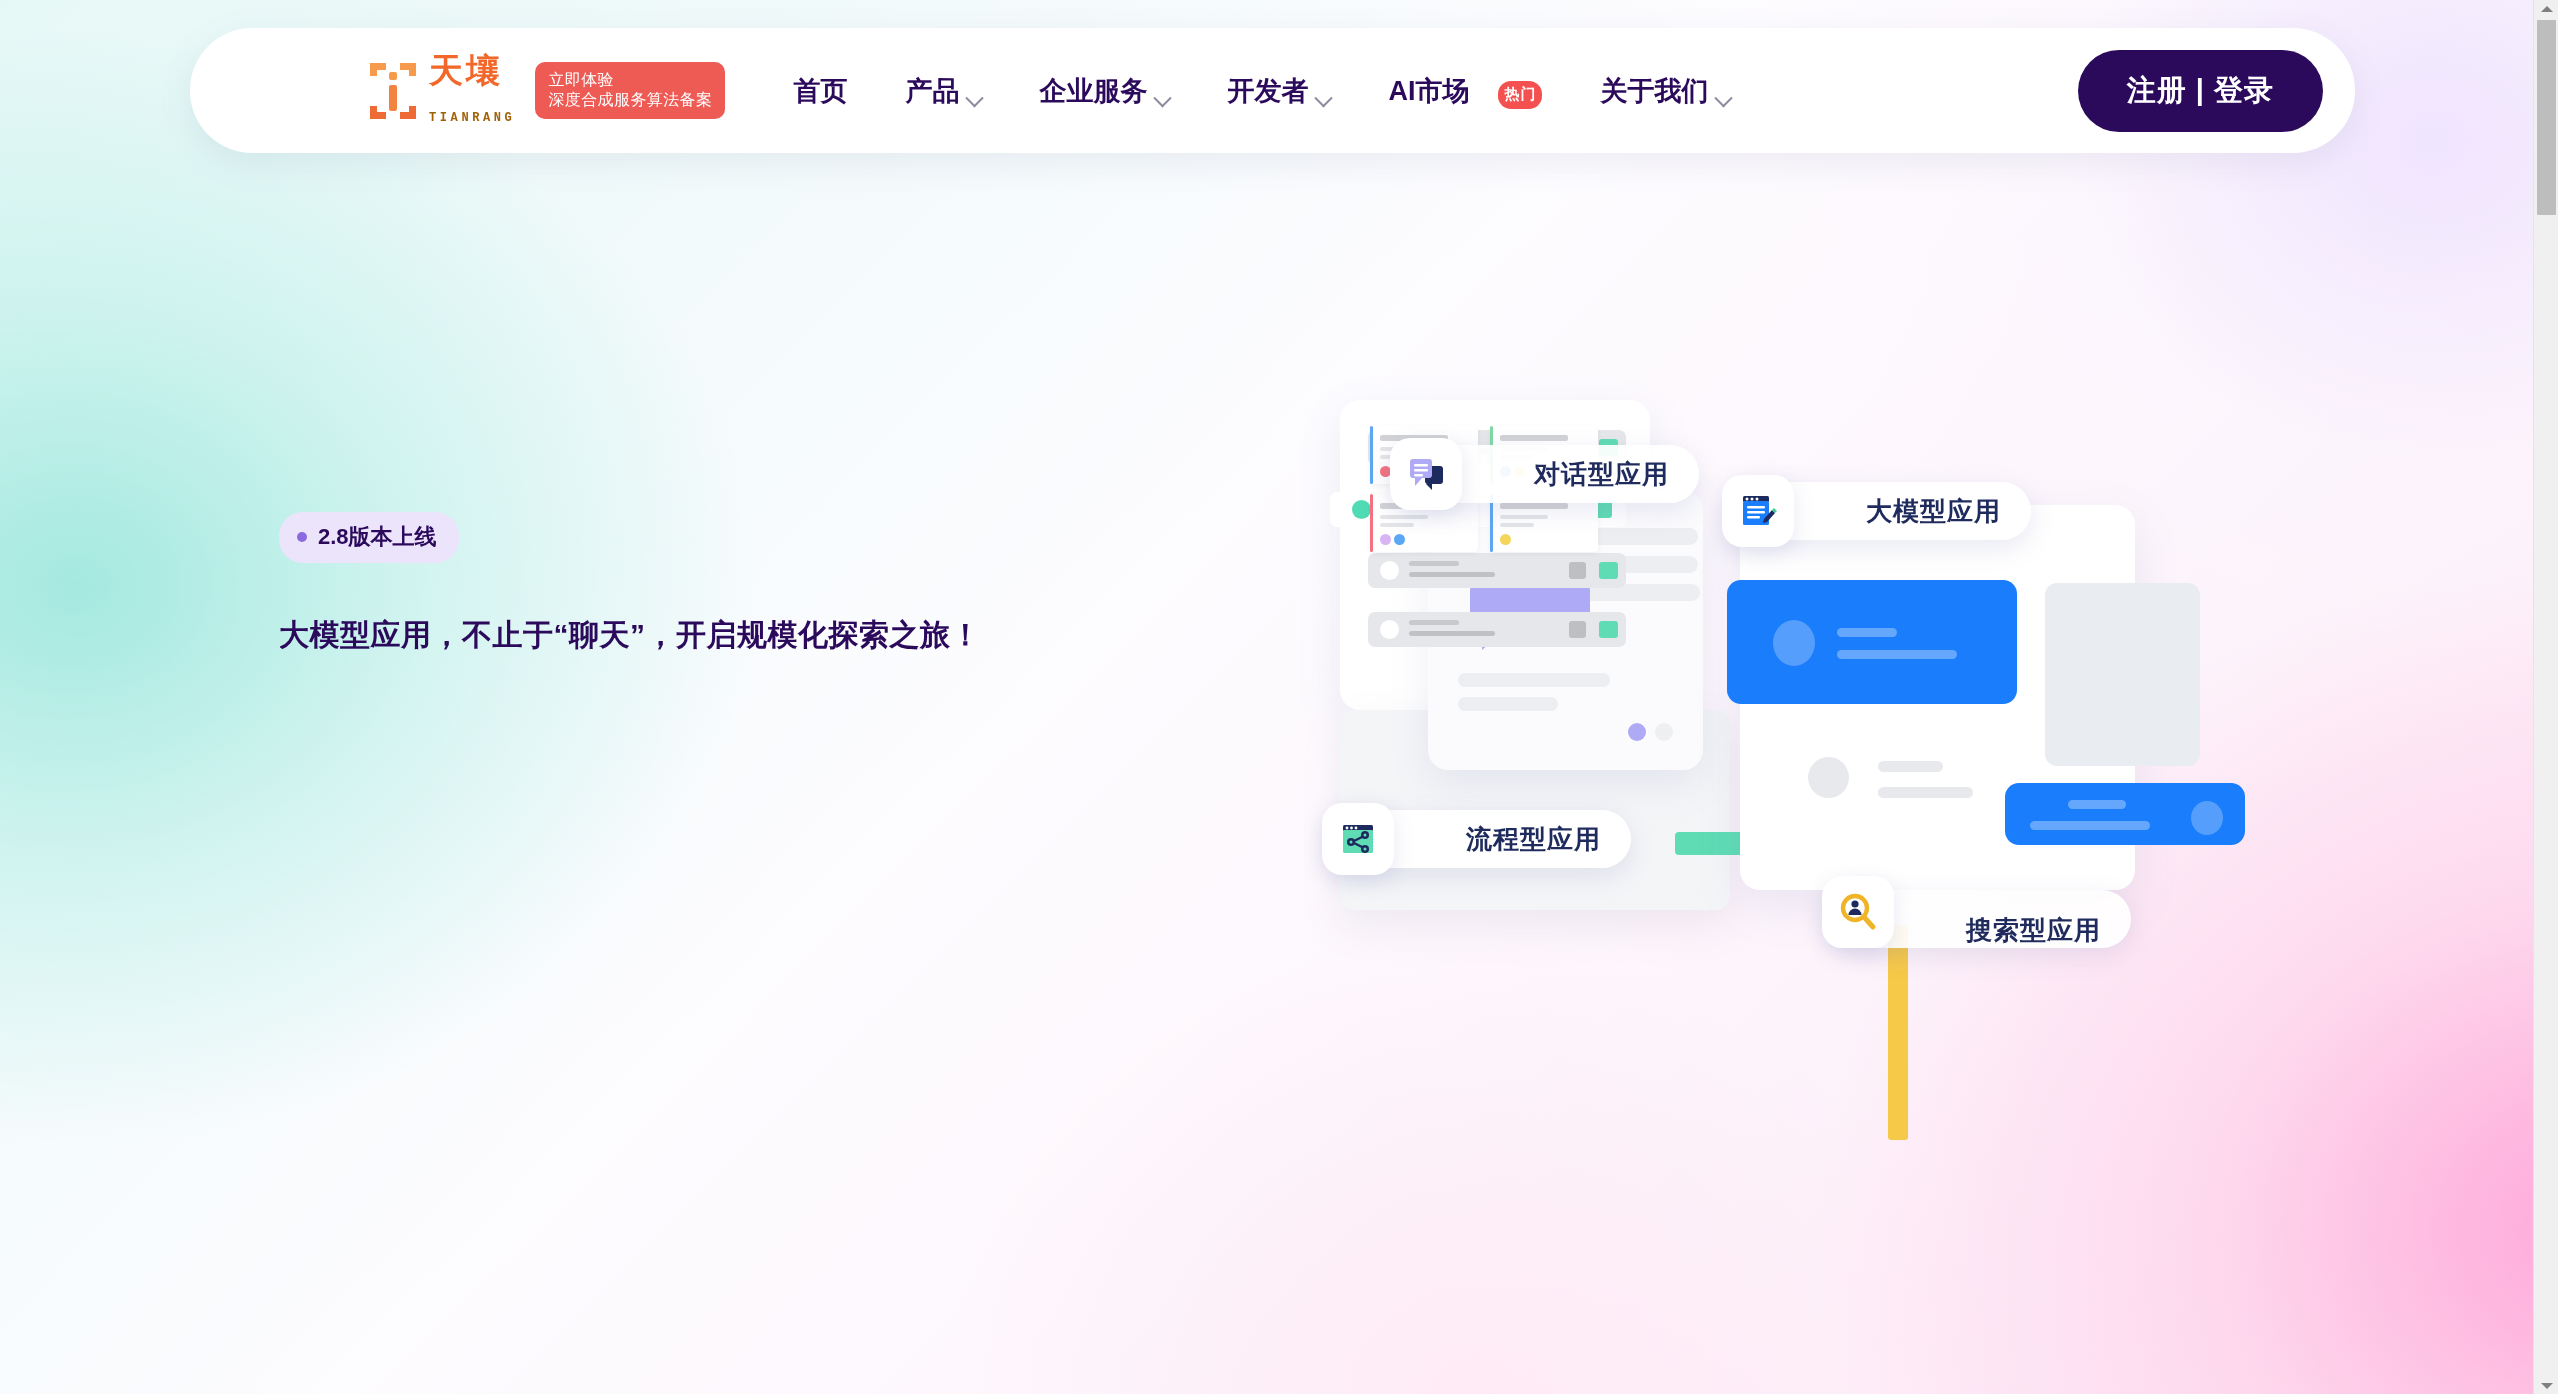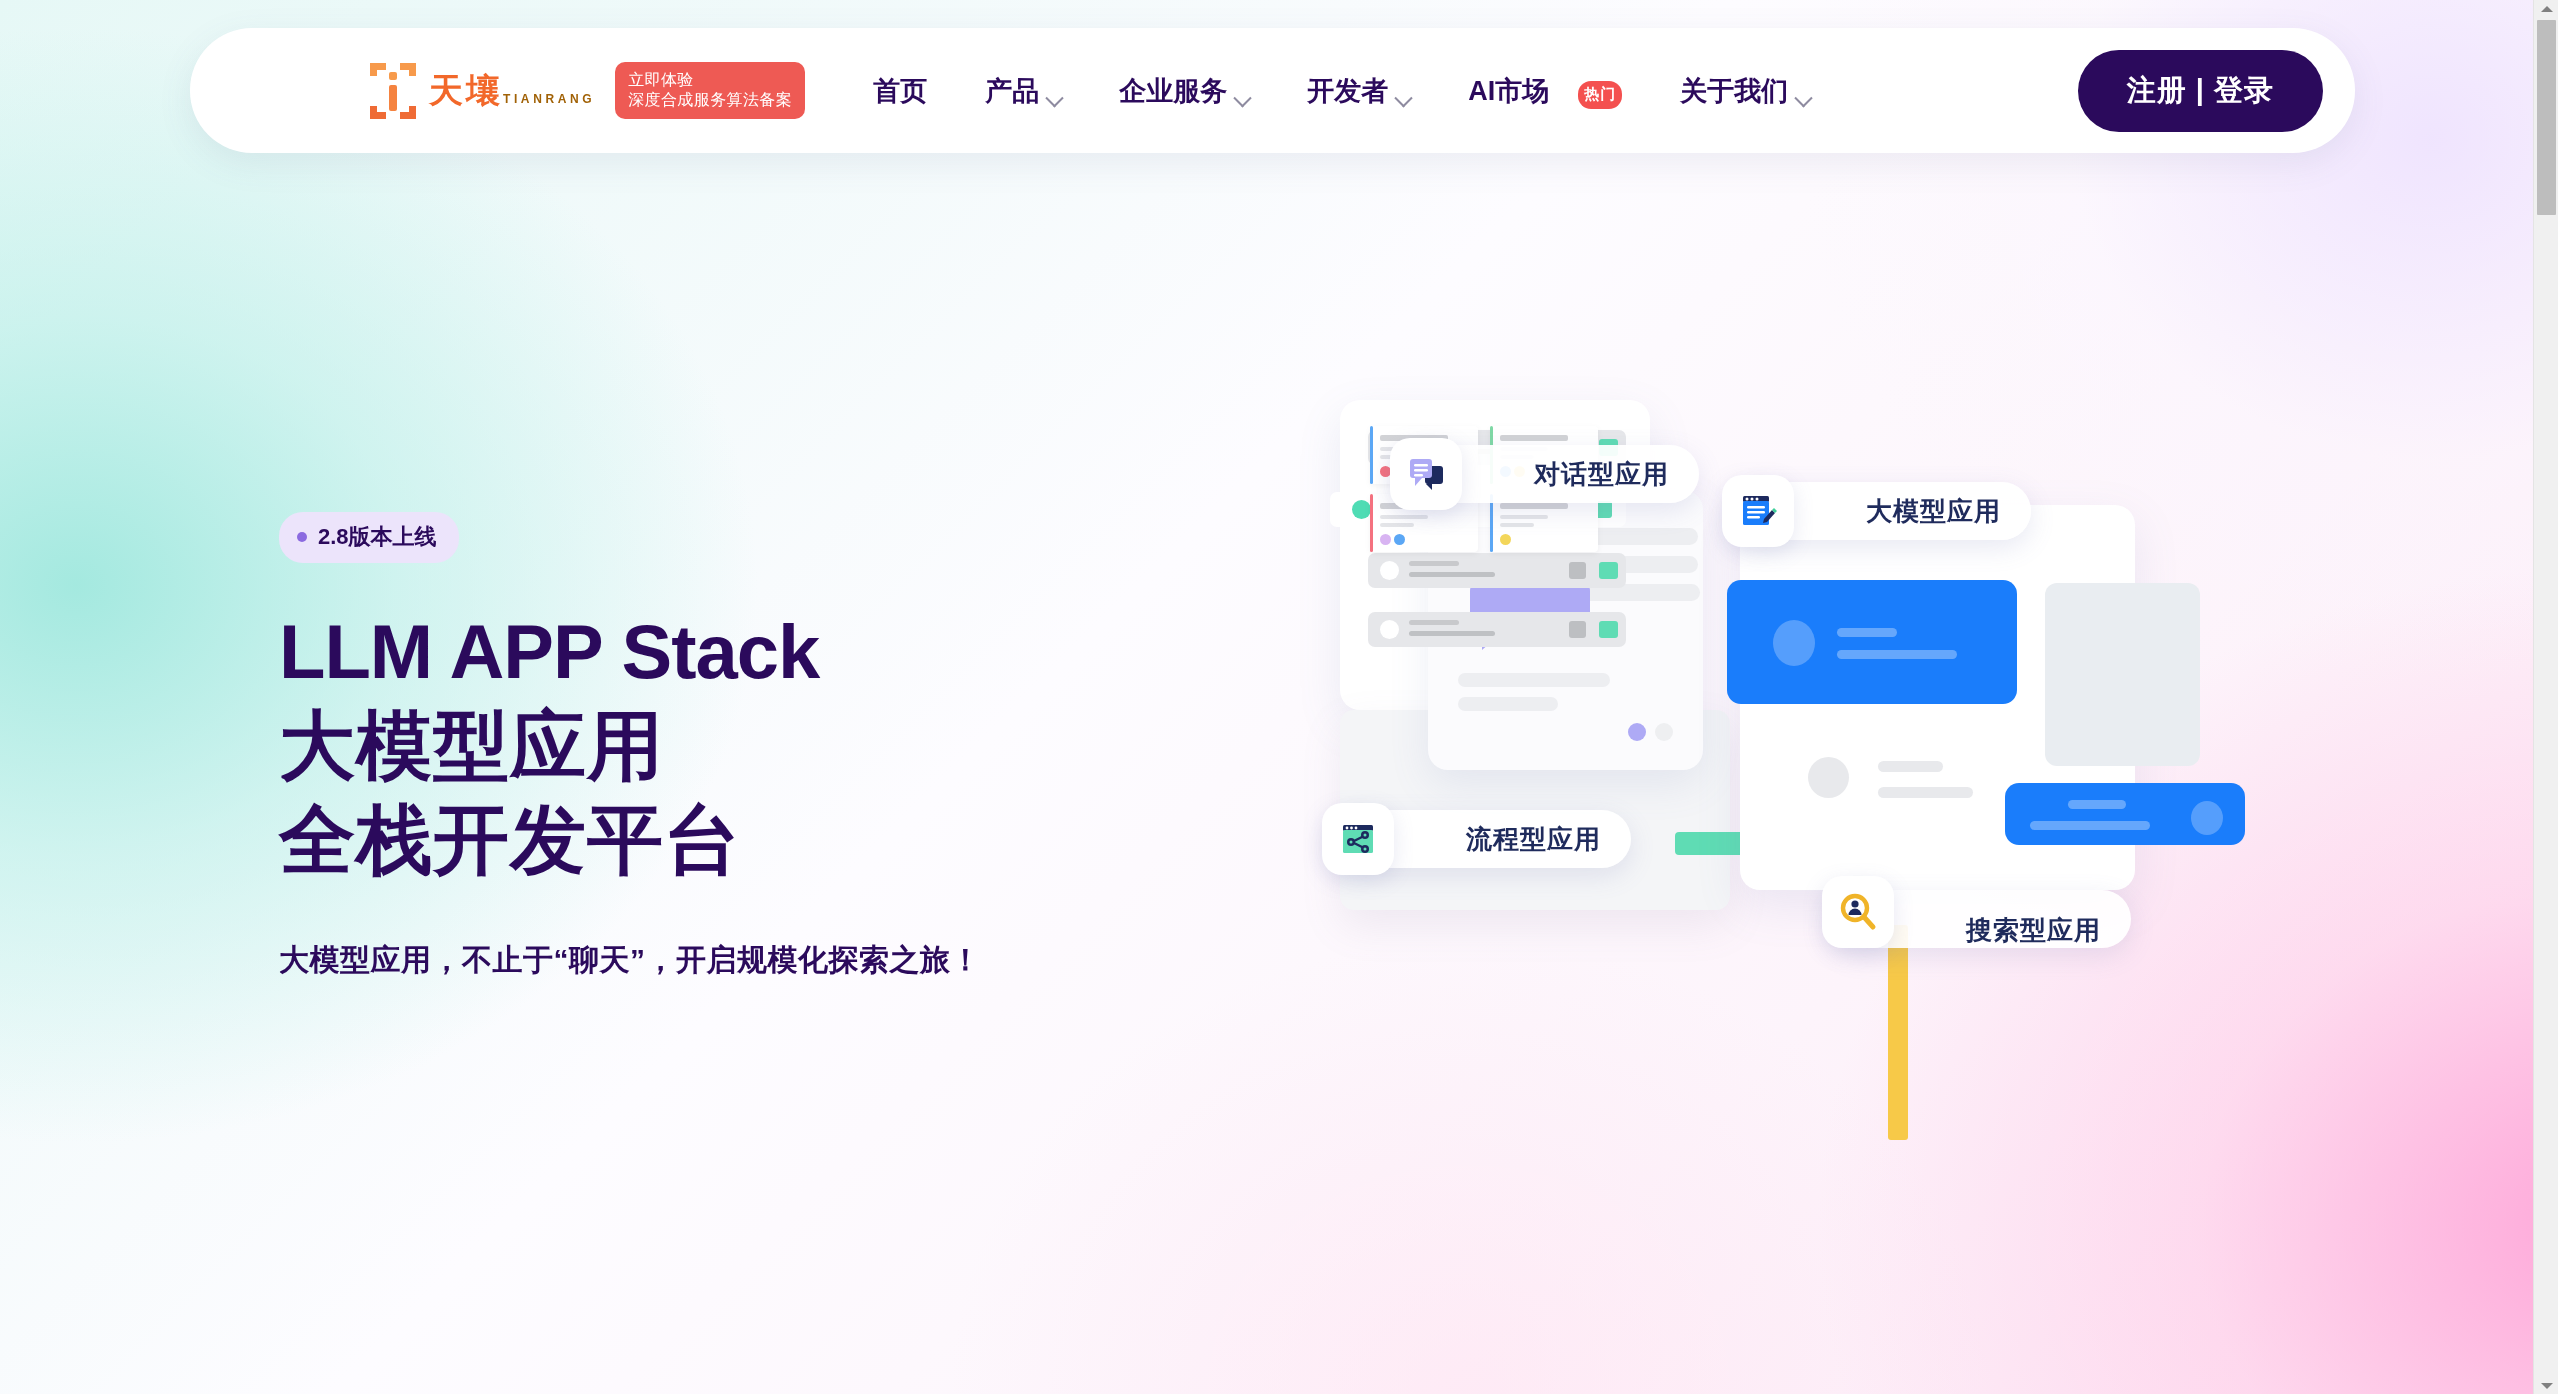--- a/index.html
+++ b/index.html
@@ -83,21 +83,21 @@
   .logo-mark .c-tl2 { left: 0; top: 0; width: 7px; height: 13px; }
   .logo-mark .c-tr { right: 0; top: 0; width: 16px; height: 7px; }
   .logo-mark .c-tr2 { right: 0; top: 0; width: 7px; height: 13px; }
   .logo-mark .c-bl { left: 0; bottom: 0; width: 16px; height: 7px; background:#ef6b35;}
   .logo-mark .c-bl2 { left: 0; bottom: 0; width: 7px; height: 13px; background:#ef6b35;}
   .logo-mark .c-br { right: 0; bottom: 0; width: 16px; height: 7px; background:#ef6b35;}
   .logo-mark .c-br2 { right: 0; bottom: 0; width: 7px; height: 13px; background:#ef6b35;}
   .logo-mark .i-dot { position:absolute; left: 19px; top: 9px; width: 8px; height: 8px; background: #f79a4b; border-radius: 2px; }
   .logo-mark .i-stem { position:absolute; left: 19px; top: 22px; width: 8px; height: 26px; background: #f58340; border-radius: 2px; }
 
-  .brand-text { display: flex; justify-content: flex-end; }
+  .brand-text { display: flex; flex-direction: column; justify-content: flex-end; font-family: Liberation Mono, monospace; }
   .brand-cn {
     font-size: 34px; font-weight: 700; color: #f2682a;
     letter-spacing: 3px; line-height: 1.05;
   }
   .brand-en {
     font-size: 12px; font-weight: 700; color: #a16207;
     letter-spacing: 3.6px; margin-top: 19px;
   }
   .filing-badge {
     margin-left: 20px;
@@ -372,25 +372,20 @@
 
       <button class="auth-btn">注册 | 登录</button>
     </header>
 
     <section class="hero-left">
       <div class="version-pill">
         <span class="dot"></span>
         <span>2.8版本上线</span>
       </div>
 
-      <h1 class="hero-title">
-        <div>LLM APP Stack</div>
-        <div class="cn">大模型应用</div>
-        <div class="cn">全栈开发平台</div>
-      </h1>
 
       <p class="hero-sub">大模型应用，不止于“聊天”，开启规模化探索之旅！</p>
 
     </section>
 
     <div class="illus">
 
       <div class="teal-bar"></div>
       <div class="yellow-bar"></div>
 

